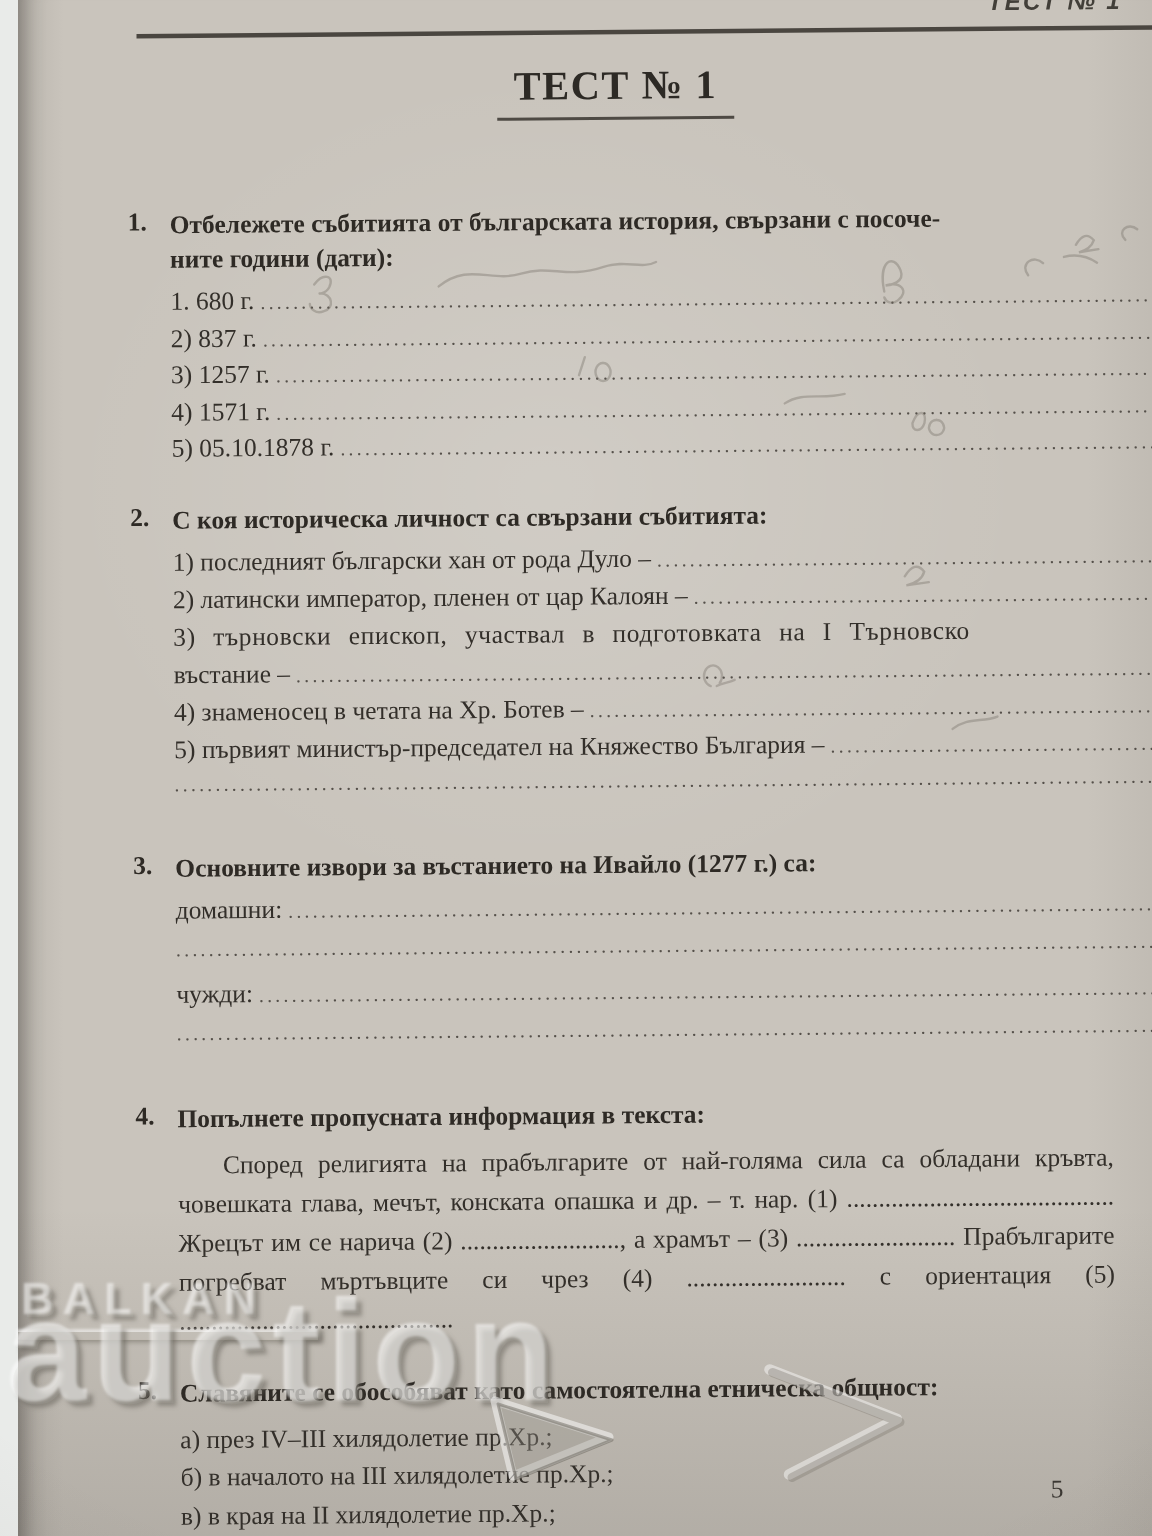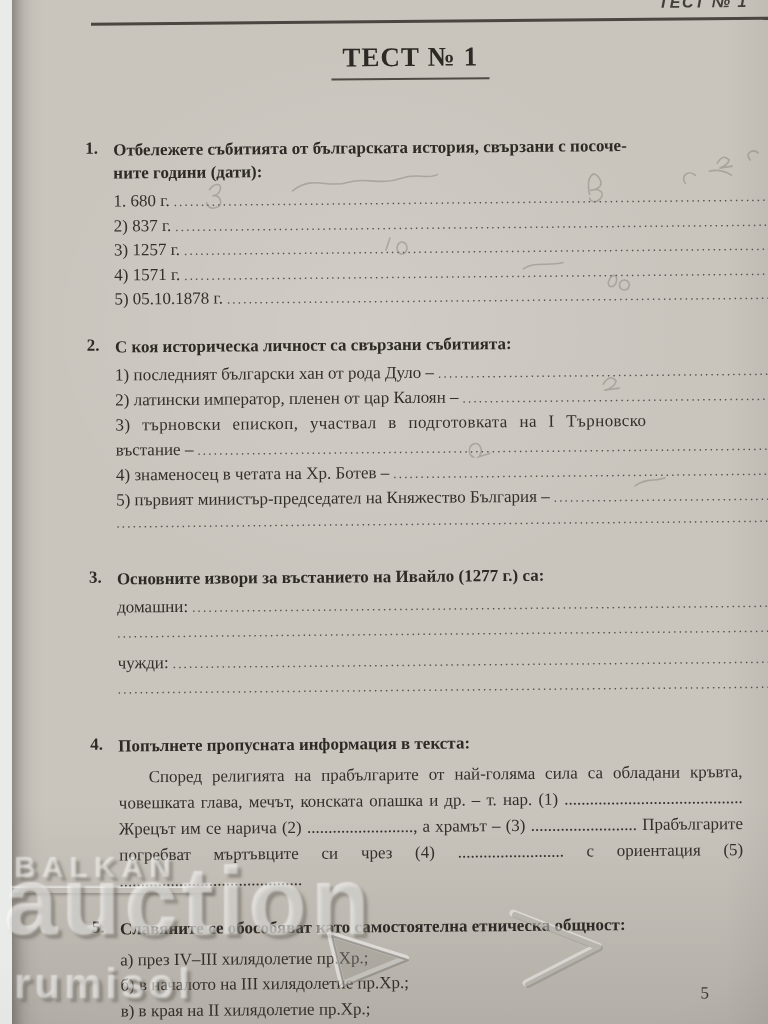--- a/index.html
+++ b/index.html
@@ -223,21 +223,20 @@
   </svg>
 
 </div>
 
 <div class="vignette"></div>
 
 <div class="watermark">
   <div class="wm-balkan emboss">BALKAN</div>
   <div class="wm-bar"></div>
   <div class="wm-auction emboss">auction</div>
-  <div class="wm-rumisol emboss">rumisol</div>
   <svg class="wm-arrows" width="768" height="1024" viewBox="0 0 768 1024">
     <g fill="none" stroke-linejoin="round" stroke-linecap="round">
       <path d="M332,936 L408,960 L344,986 Z" stroke="rgba(255,255,255,0.5)" stroke-width="6" transform="translate(-2,-2)"></path>
       <path d="M332,936 L408,960 L344,986 Z" fill="rgba(150,145,137,0.35)" stroke="rgba(98,93,85,0.45)" stroke-width="2"></path>
       <path d="M515,915 L600,948 L528,985" stroke="rgba(255,255,255,0.45)" stroke-width="7" transform="translate(-2,-2)"></path>
       <path d="M515,915 L600,948 L528,985" stroke="rgba(120,115,107,0.35)" stroke-width="6"></path>
     </g>
   </svg>
 </div>
 

